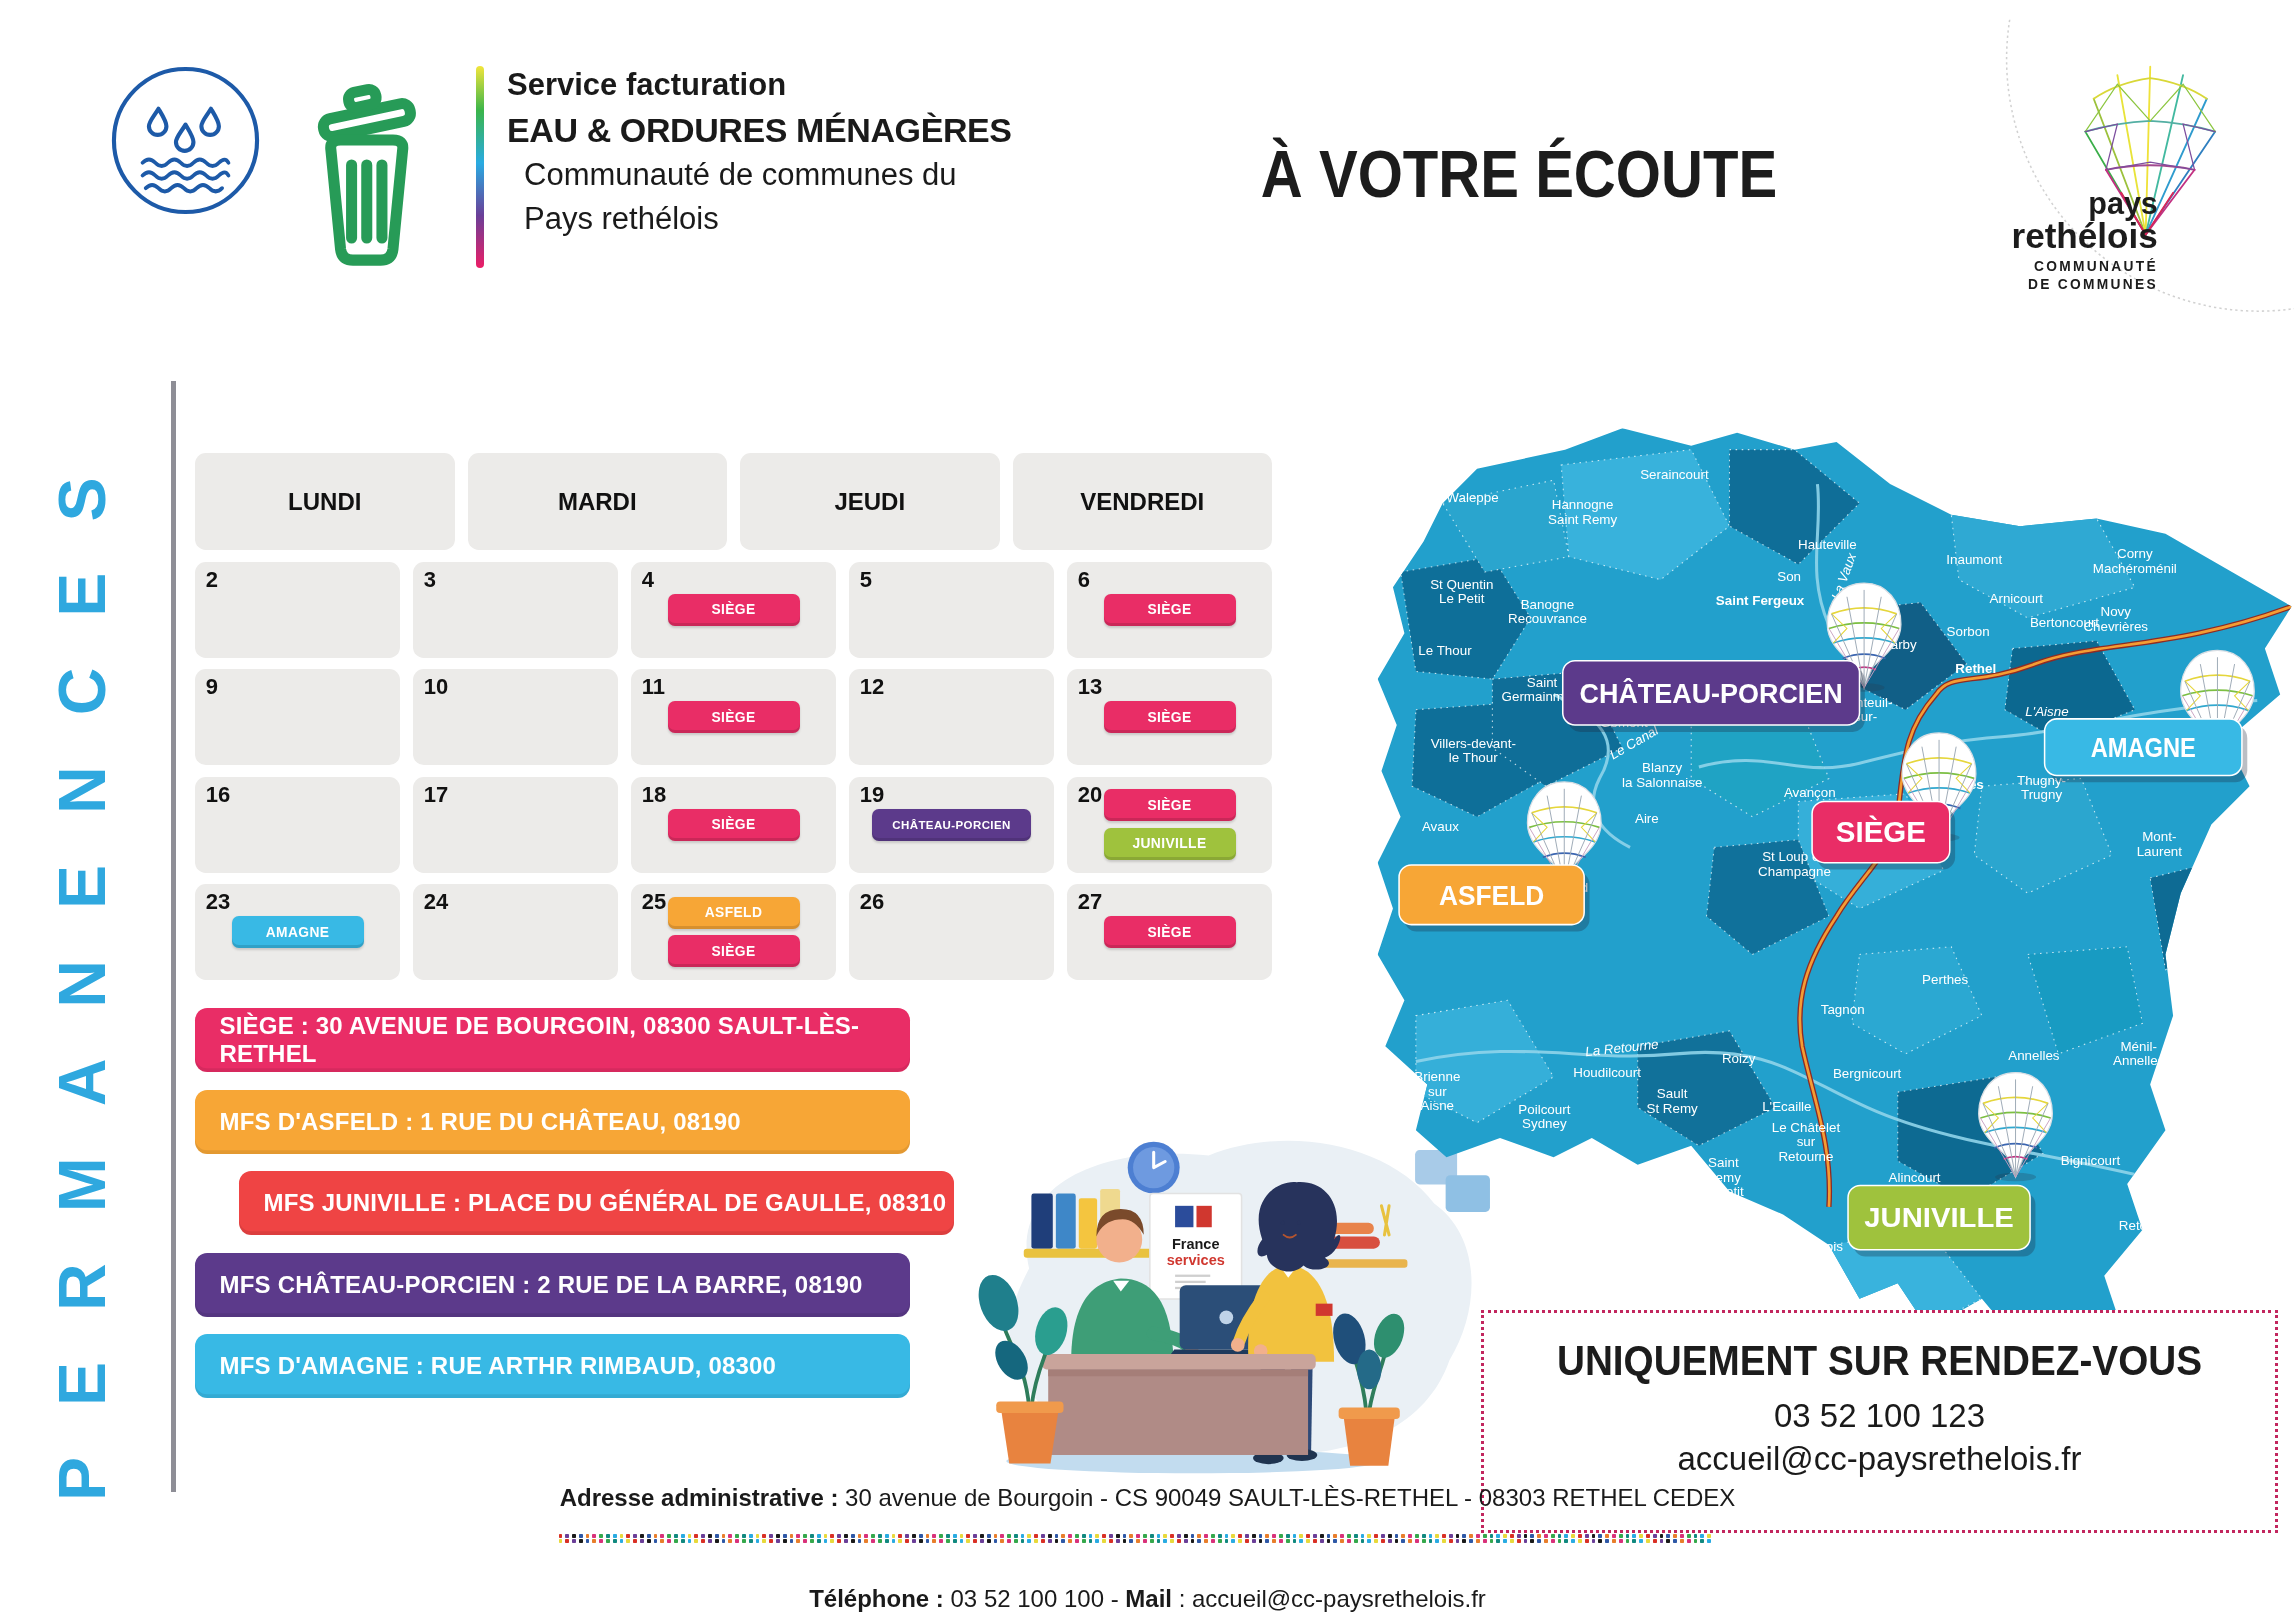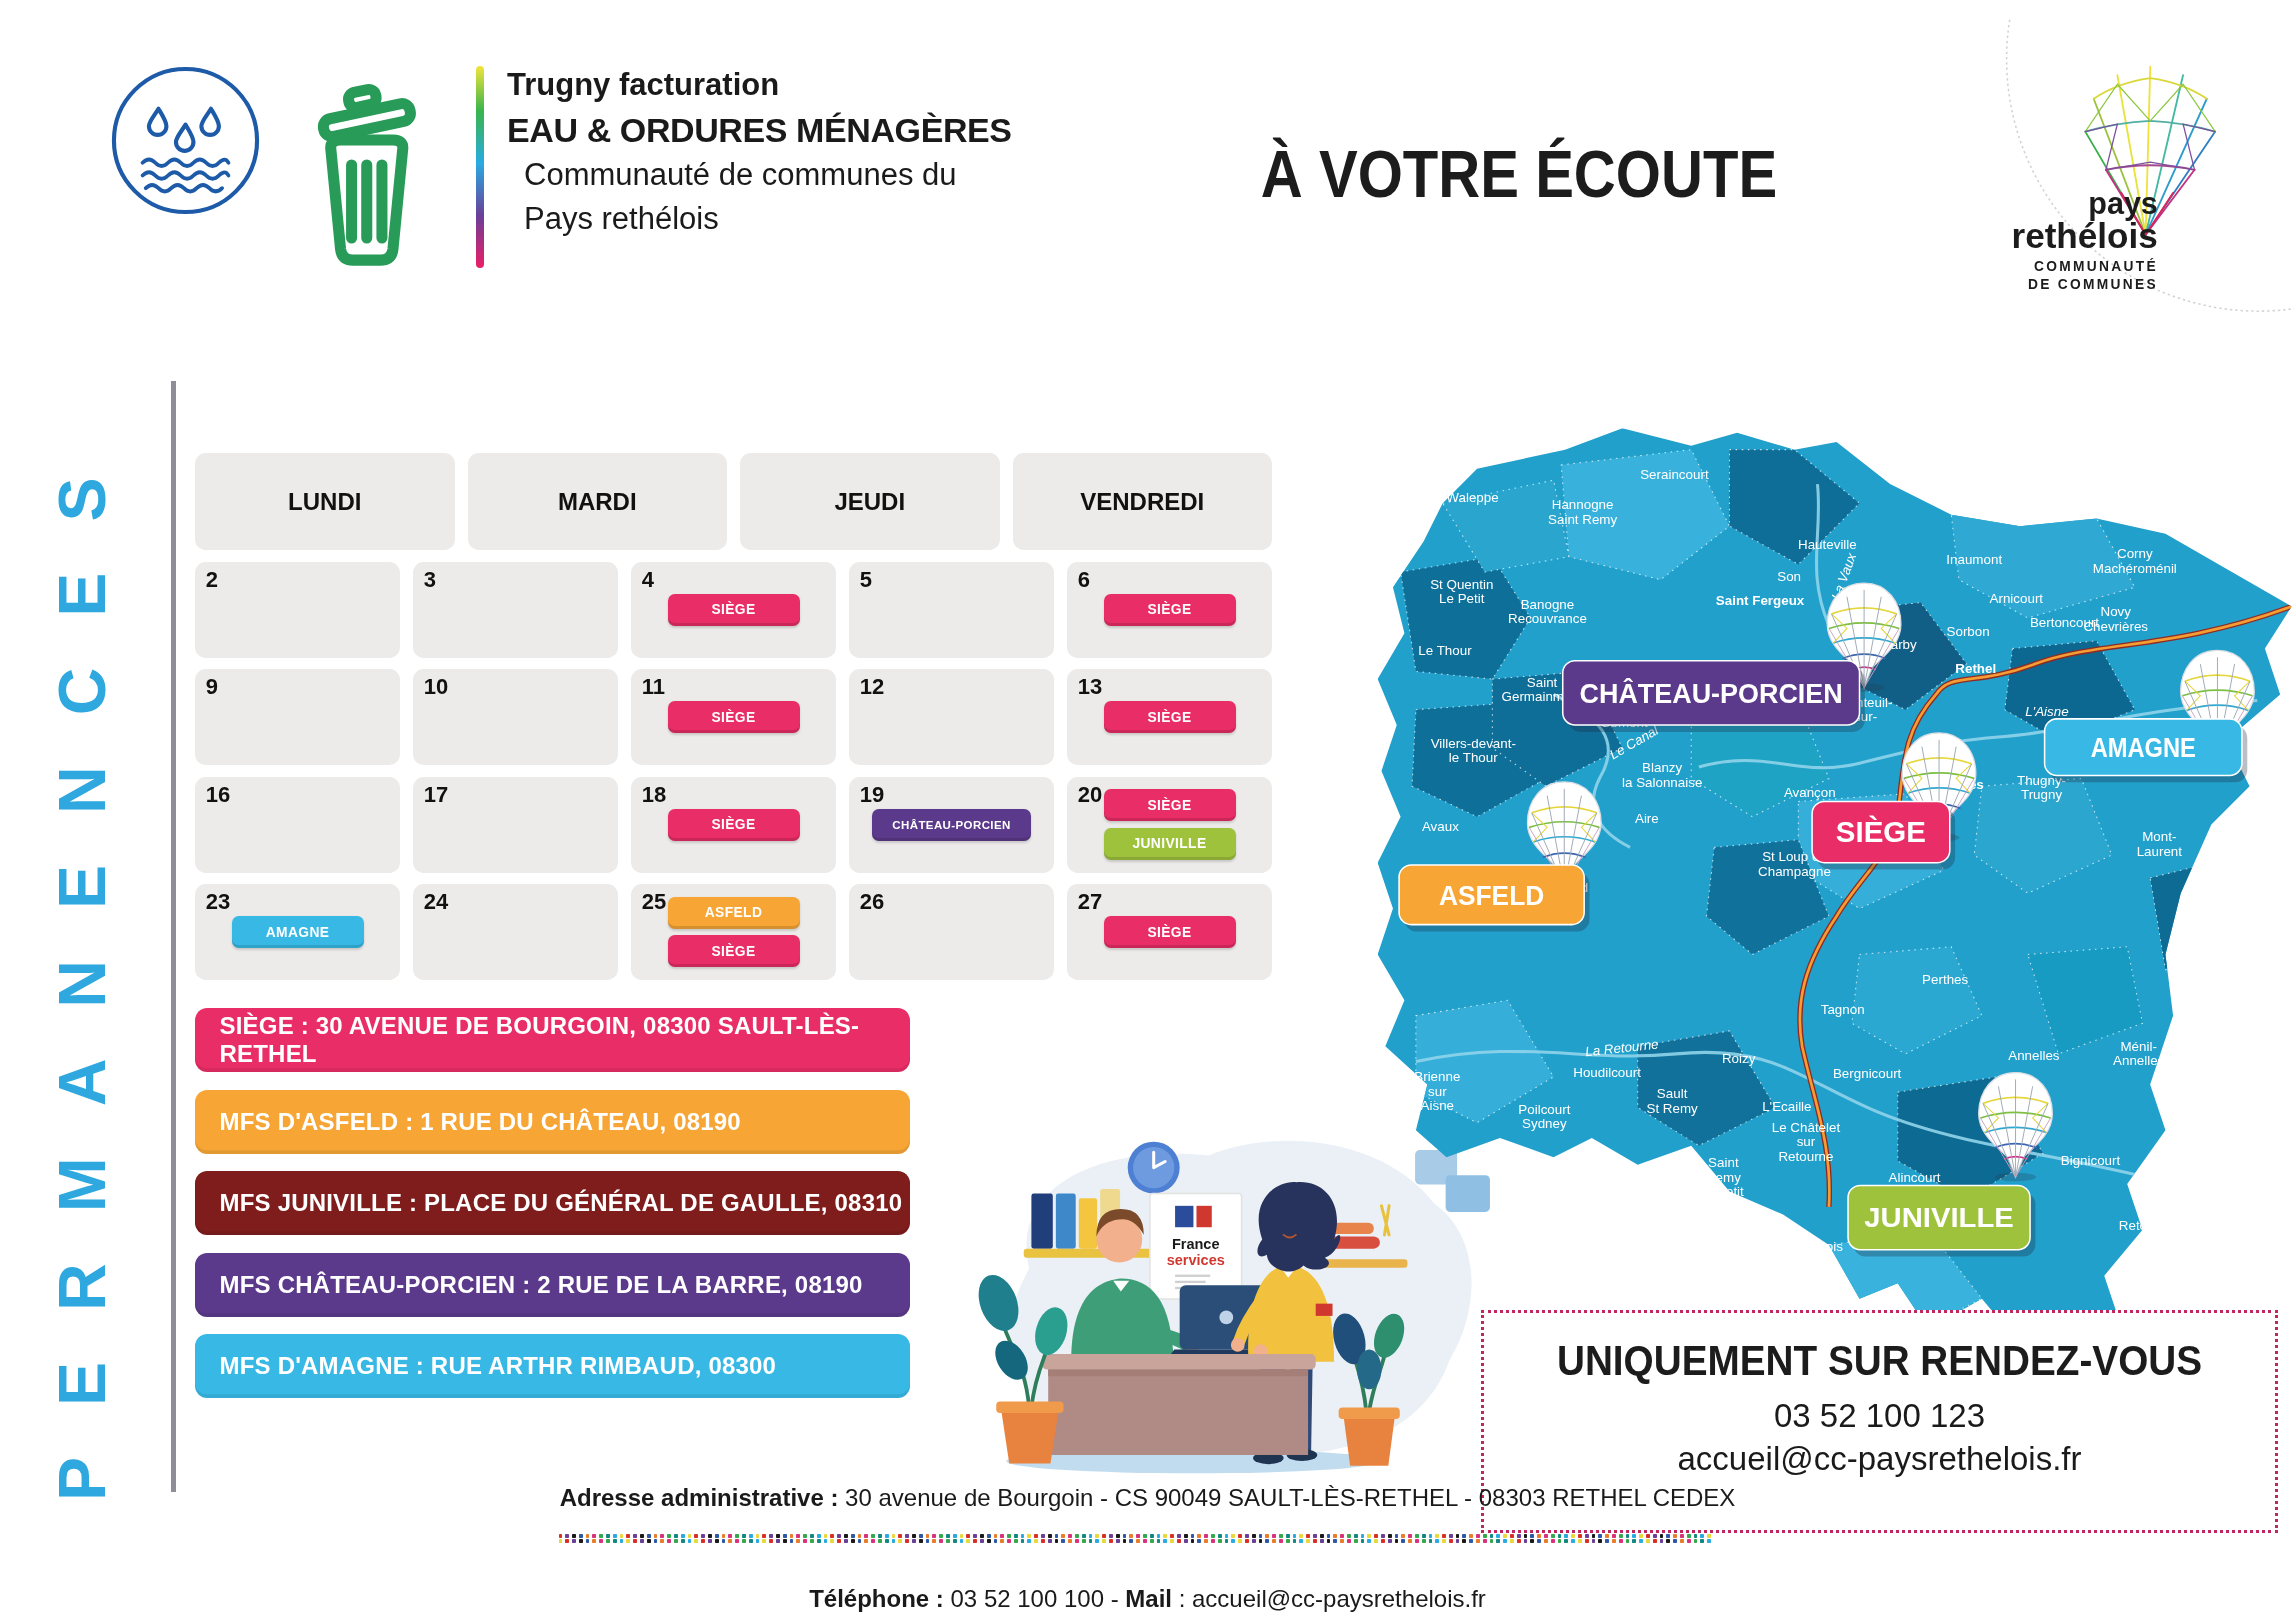--- a/index.html
+++ b/index.html
@@ -86,21 +86,21 @@
       <path d="M26,56 L33,128 Q34,136 42,136 L62,136 Q70,136 71,128 L78,56 Q79,49 71,49 L33,49 Q25,49 26,56 Z"></path>
       <path d="M41,67 L41,120"></path>
       <path d="M52,67 L52,120"></path>
       <path d="M63,67 L63,120"></path>
     </g>
   </svg>
 
   <div class="grad-bar"></div>
 
   <div class="title-block">
-    <div class="t1">Trugny facturation</div>
+    <div class="t1">Service facturation</div>
     <div class="t2">EAU &amp; ORDURES MÉNAGÈRES</div>
     <div class="t3">Communauté de communes du</div>
     <div class="t4">Pays rethélois</div>
   </div>
 
   <div class="main-title">À VOTRE ÉCOUTE</div>
 
   <svg class="logo" viewBox="0 0 446 428">
     <circle cx="400" cy="55" r="330" fill="none" stroke="#C6C6C6" stroke-width="2" stroke-dasharray="3 4" opacity=".8"></circle>
     <g fill="none" stroke-width="2.4" stroke-linecap="round">
@@ -247,21 +247,21 @@
               <div class="cal-badge siege" style="background: rgb(233, 45, 102);">SIÈGE</div>
             </div>
           </div>
         </div>
       </div>
   </div>
 
   <div class="legend" id="legend">
       <div class="legend-bar" style="background: rgb(233, 45, 102);">SIÈGE : 30 AVENUE DE BOURGOIN, 08300 SAULT-LÈS-RETHEL</div>
       <div class="legend-bar" style="background: rgb(247, 166, 54);">MFS D'ASFELD : 1 RUE DU CHÂTEAU, 08190</div>
-      <div class="legend-bar" style="background: #7f1d1d;">MFS JUNIVILLE : PLACE DU GÉNÉRAL DE GAULLE, 08310</div>
+      <div class="legend-bar" style="background: #ef4444; margin-left: 44px;">MFS JUNIVILLE : PLACE DU GÉNÉRAL DE GAULLE, 08310</div>
       <div class="legend-bar" style="background: rgb(92, 58, 139);">MFS CHÂTEAU-PORCIEN : 2 RUE DE LA BARRE, 08190</div>
       <div class="legend-bar" style="background: rgb(56, 185, 229);">MFS D'AMAGNE : RUE ARTHR RIMBAUD, 08300</div>
     </div>
 
   <svg class="illus" viewBox="0 0 700 560">
     <path d="M95,210 C70,100 190,48 330,62 C430,22 565,45 625,125 C688,170 685,265 645,330
              C612,425 505,462 385,452 C265,482 152,452 105,382 C58,330 60,275 95,210 Z" fill="#EAF0F5"></path>
     <rect x="600" y="55" width="55" height="45" rx="6" fill="#A8CBE8"></rect>
     <rect x="640" y="88" width="58" height="48" rx="6" fill="#8FC0E4"></rect>
     <ellipse cx="310" cy="462" rx="245" ry="16" fill="#C2DCEF"></ellipse>

